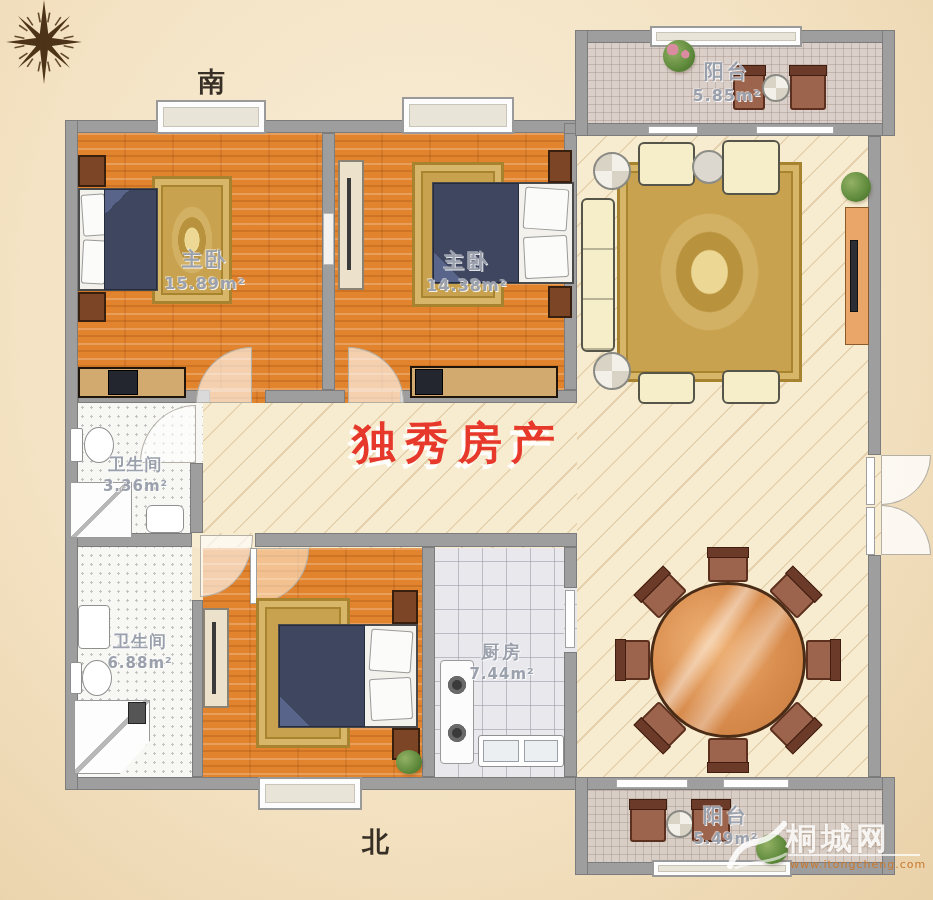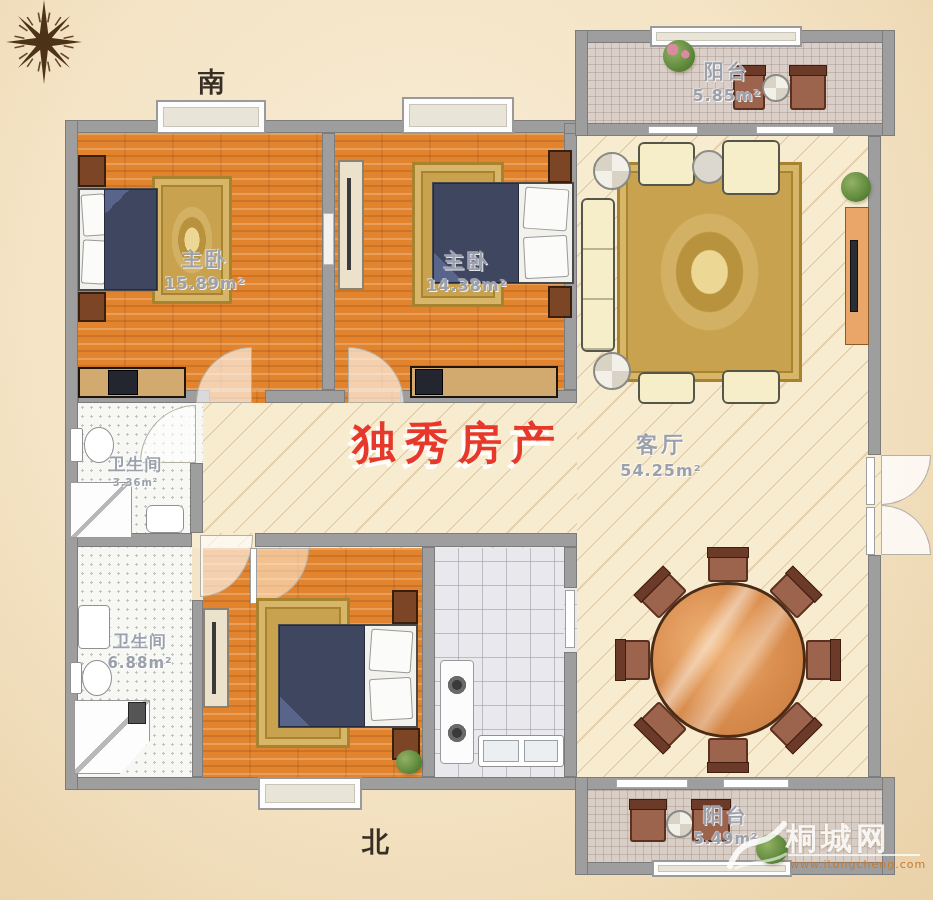--- a/index.html
+++ b/index.html
@@ -290,31 +290,31 @@
   <div class="abs plant" style="left:756px;top:834px;width:32px;height:30px"></div>
 
   <div class="abs room-label" style="left:140px;top:246px;width:130px">
     <span class="name">主卧</span>
     <span class="area">15.89m²</span>
   </div>
   <div class="abs room-label" style="left:402px;top:248px;width:130px">
     <span class="name">主卧</span>
     <span class="area">14.38m²</span>
   </div>
-  <div class="abs room-label" style="left:596px;top:430px;width:130px">
-    <span class="name" style="font-size:22px">客厅</span>
-    <span class="area">54.25m²</span>
-  </div>
   <div class="abs room-label" style="left:83px;top:453px;width:105px">
     <span class="name" style="font-size:17px;letter-spacing:1px">卫生间</span>
-    <span class="area" style="font-size:10px">3.36m²</span>
+    <span class="area" style="font-size:15px">3.36m²</span>
   </div>
   <div class="abs room-label" style="left:85px;top:630px;width:110px">
     <span class="name" style="font-size:17px;letter-spacing:1px">卫生间</span>
     <span class="area" style="font-size:15px">6.88m²</span>
+  </div>
+  <div class="abs room-label" style="left:444px;top:640px;width:116px">
+    <span class="name" style="font-size:18px">厨房</span>
+    <span class="area" style="font-size:15px">7.44m²</span>
   </div>
   <div class="abs room-label" style="left:662px;top:58px;width:130px">
     <span class="name">阳台</span>
     <span class="area">5.85m²</span>
   </div>
   <div class="abs room-label" style="left:661px;top:802px;width:130px">
     <span class="name">阳台</span>
     <span class="area" style="font-size:15px">5.49m²</span>
   </div>
 

